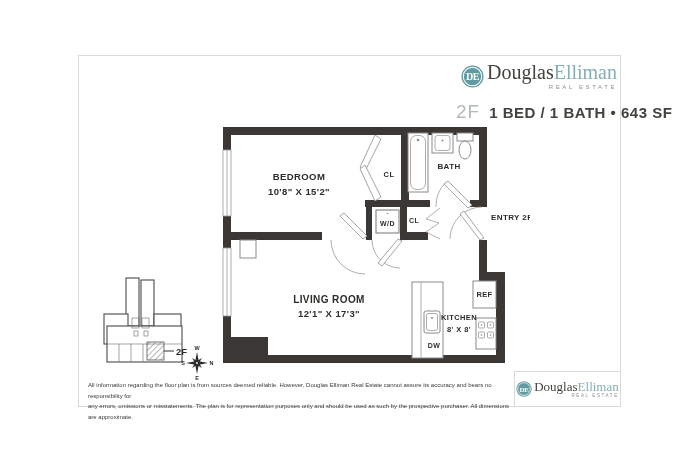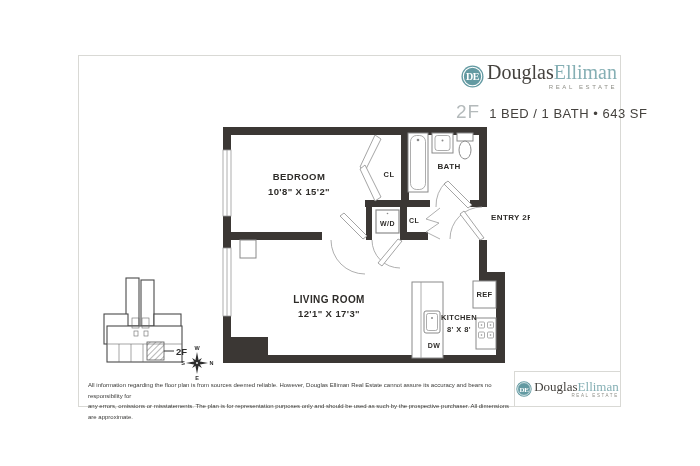--- a/index.html
+++ b/index.html
@@ -14,21 +14,21 @@
   .wordwrap{display:flex;flex-direction:column;}
   .wordmark{font-family:"Liberation Serif",serif;line-height:1;white-space:nowrap;}
   .logo-top .wordmark{font-size:20px;}
   .w1{color:var(--ink);} .w2{color:var(--teal-light);text-align:right;}
   .tagline{color:var(--muted);text-align:right;line-height:1;}
   .logo-top .tagline{font-size:6px;letter-spacing:2.6px;margin-top:2px;}
   .logo-top svg.mono{width:23px;height:23px;margin-right:3px;}
 
   .unitrow{position:absolute;left:456px;top:101px;display:flex;align-items:baseline;gap:9px;}
   .unit-big{font-size:19px;color:var(--unit-gray);letter-spacing:1px;}
-  .unit-sum{font-size:13px;font-weight:normal;color:var(--ink);letter-spacing:.5px;white-space:nowrap;}
+  .unit-sum{font-size:15px;font-weight:bold;color:var(--ink);letter-spacing:.5px;white-space:nowrap;}
 
   
   .wall{fill:var(--wall);}
   .fix{fill:#fff;stroke:var(--fixture);stroke-width:1;}
   .fixthin{fill:none;stroke:var(--fixture);stroke-width:.7;}
   .doorleaf{fill:#fff;stroke:#8d8d8d;stroke-width:.8;}
   .doorarc{fill:none;stroke:#9a9a9a;stroke-width:.8;}
   .win{fill:#fff;stroke:#9a9a9a;stroke-width:.8;}
   .winline{stroke:#9a9a9a;stroke-width:.8;}
   text.rl{fill:var(--label);font-family:"Liberation Sans",sans-serif;font-weight:600;letter-spacing:.4px;}

